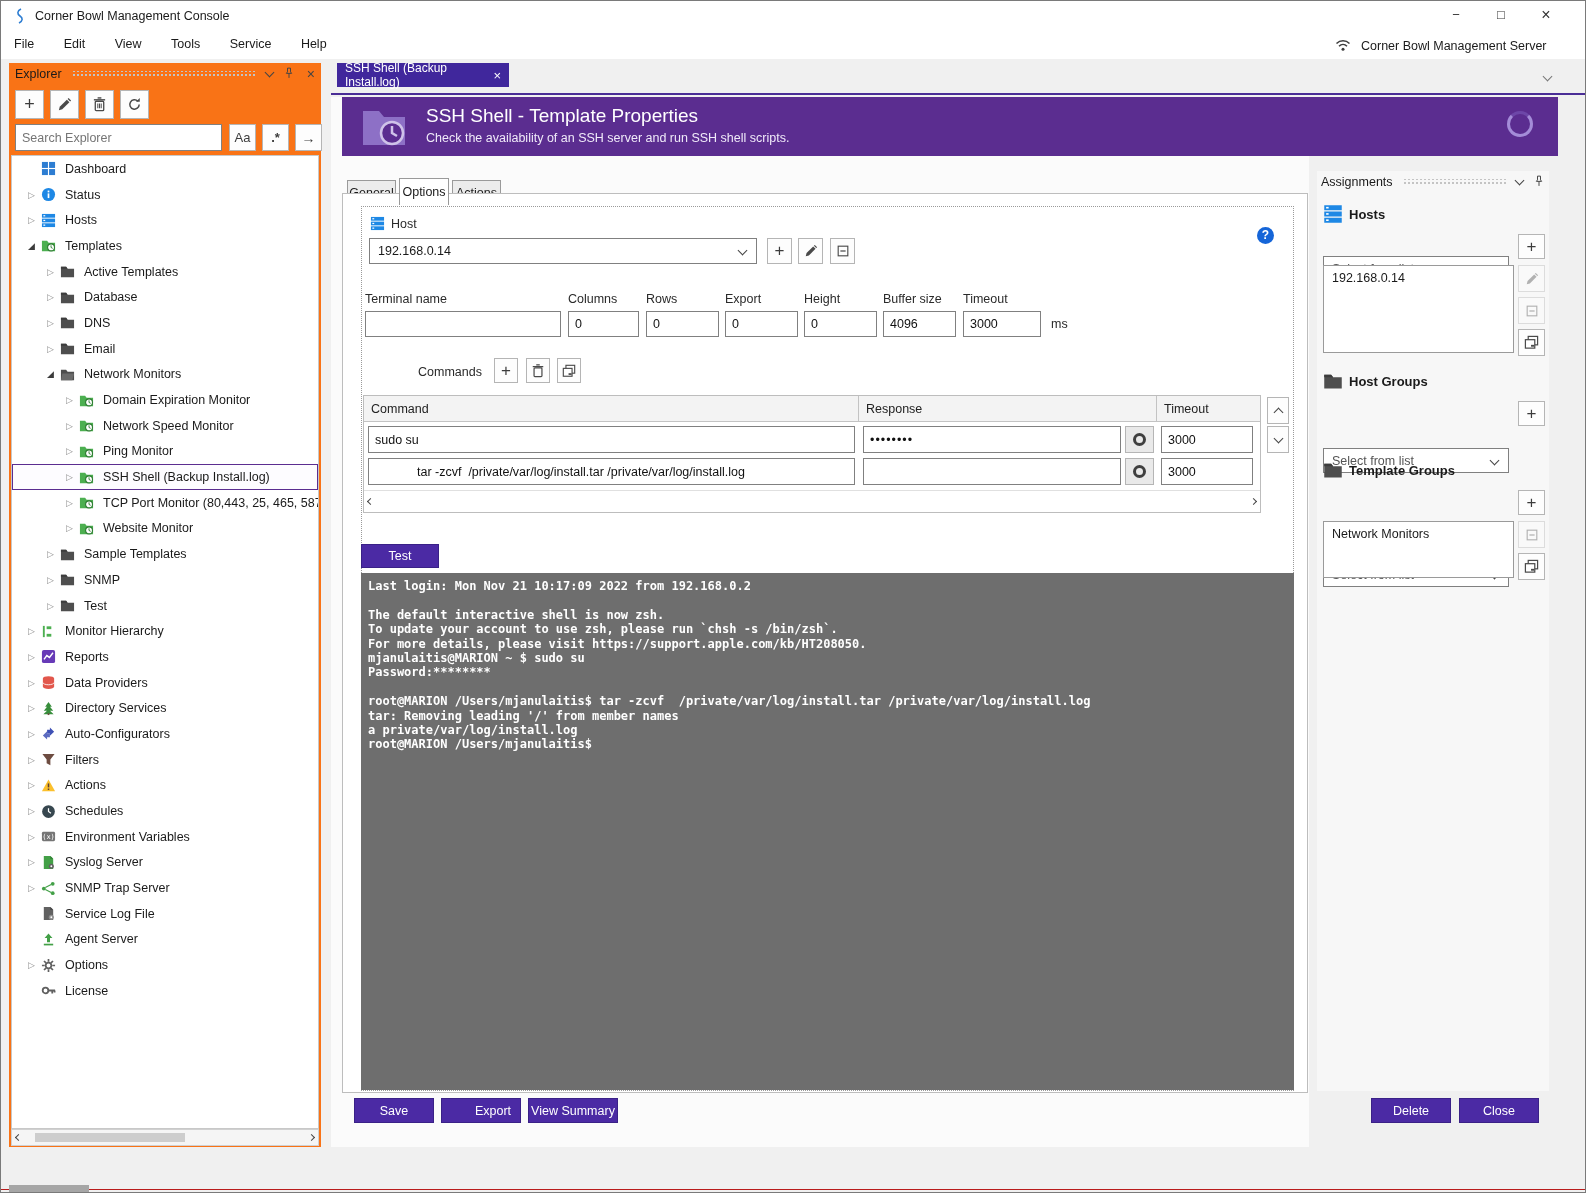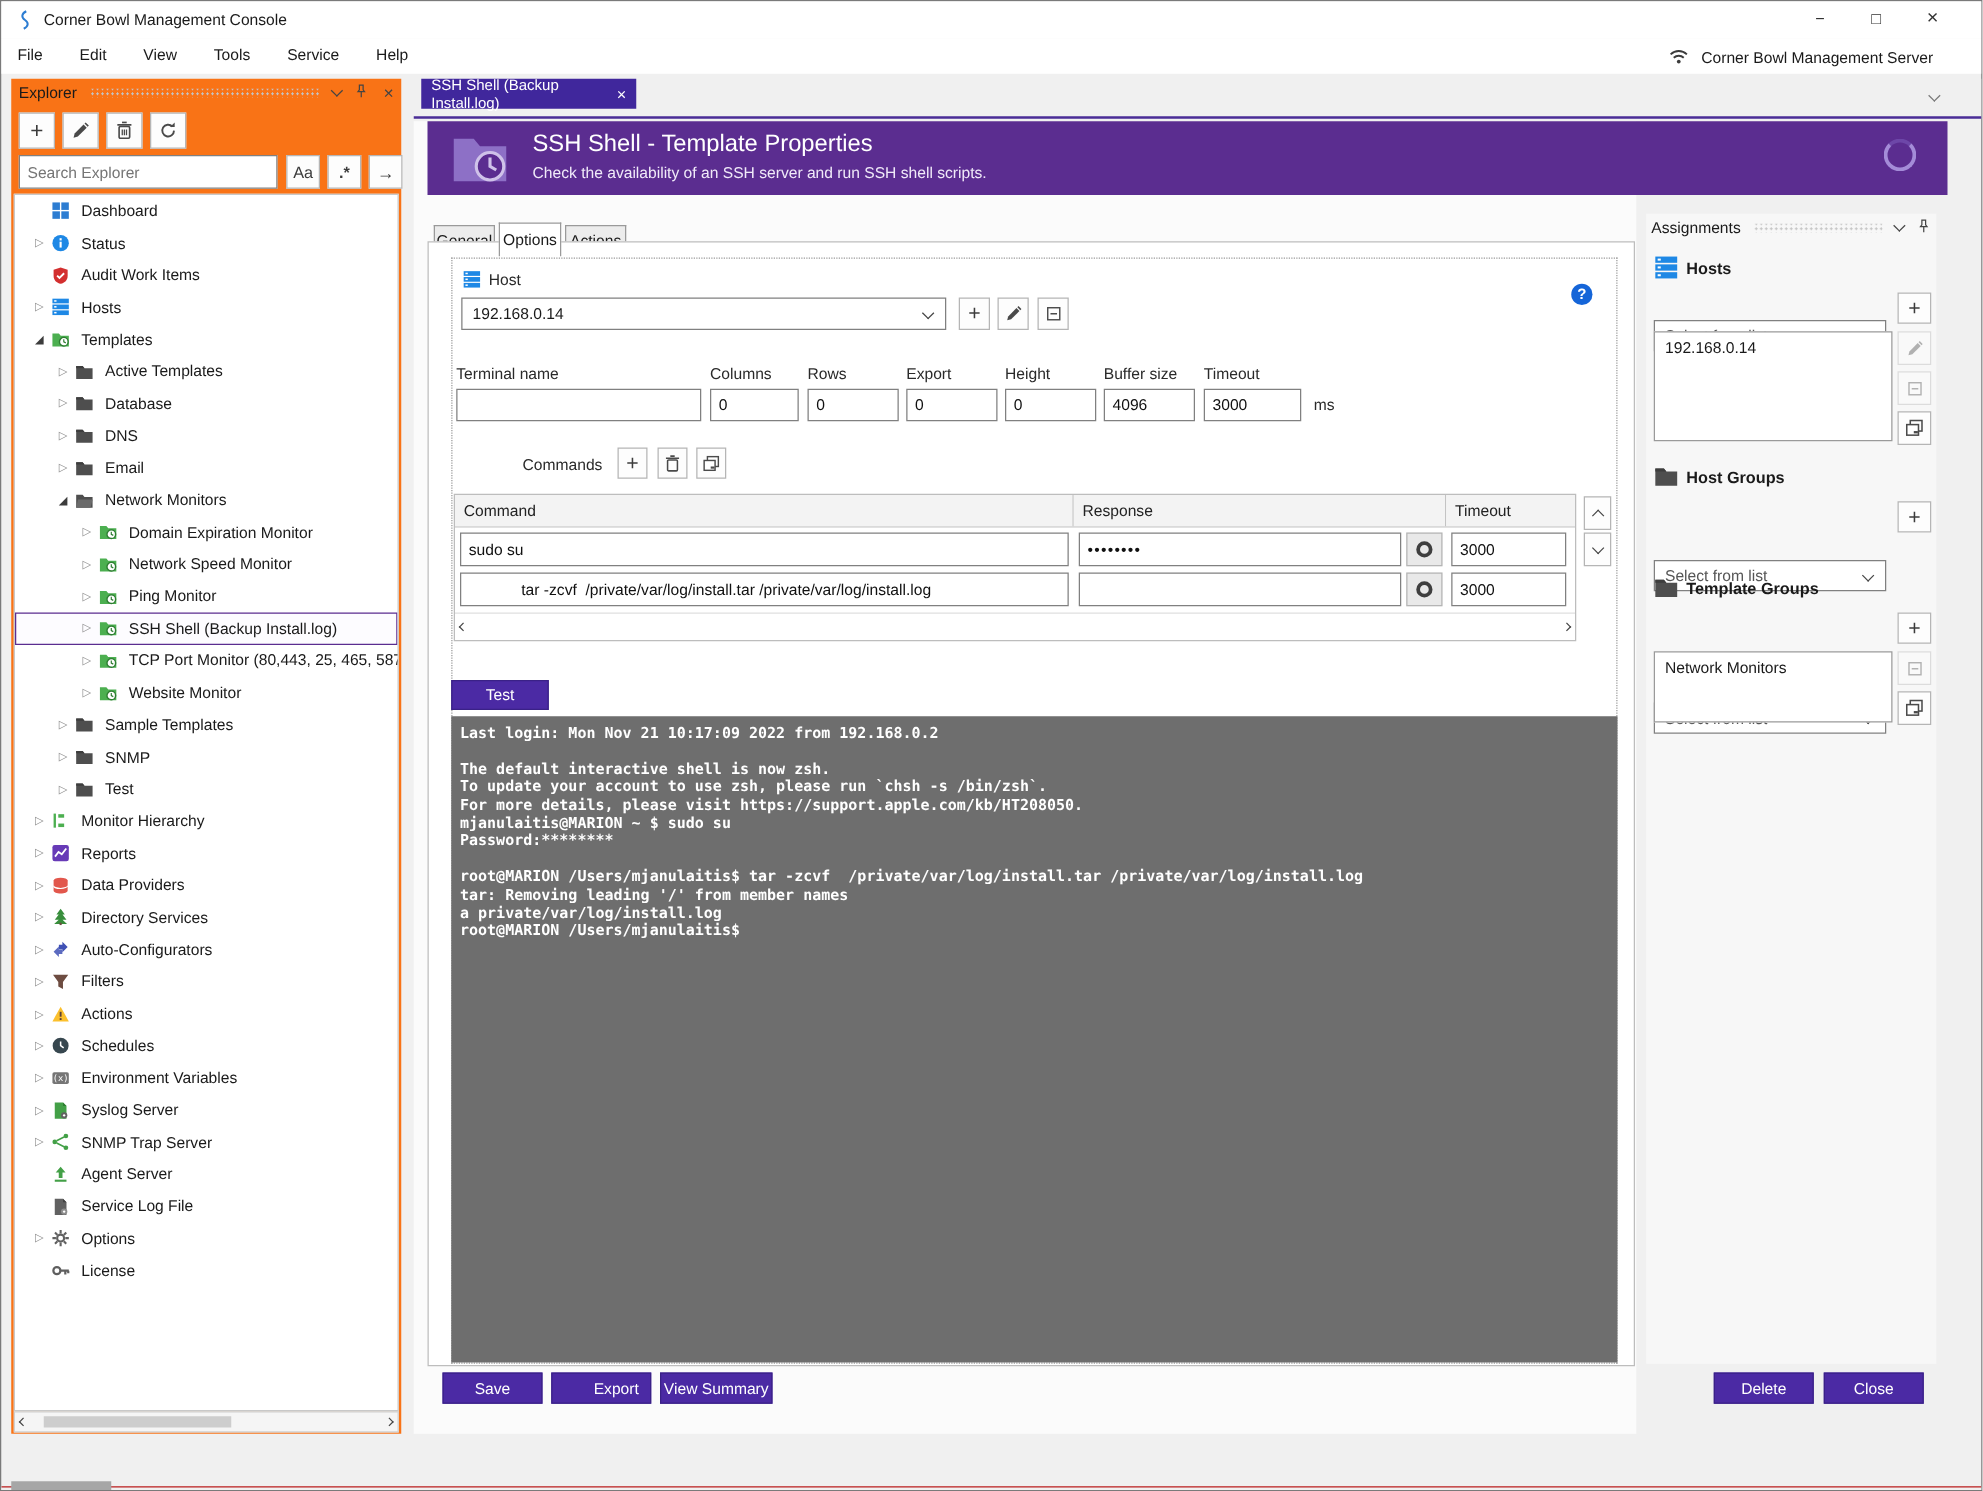--- a/index.html
+++ b/index.html
@@ -136,28 +136,20 @@
         <div class="tree-row" style="padding-left: 10px;">
           <span class="arrow">▷</span>
           <span class="ticon"><svg viewBox="0 0 16 16" width="100%" height="100%">
               <circle cx="8" cy="8" r="7" fill="#1e88e5"></circle>
               <rect x="7.1" y="6.8" width="1.8" height="5" fill="#fff"></rect>
               <rect x="7.1" y="3.8" width="1.8" height="1.9" fill="#fff"></rect>
             </svg></span>
           <span>Status</span>
         </div>
         <div class="tree-row" style="padding-left: 10px;">
-          <span class="arrow"></span>
-          <span class="ticon"><svg viewBox="0 0 16 16" width="100%" height="100%">
-              <path d="M8 1l6 2v5c0 4-2.5 6-6 7-3.5-1-6-3-6-7V3z" fill="#d32f2f"></path>
-              <path d="M5 8l2 2 4-4" stroke="#fff" stroke-width="1.6" fill="none"></path>
-            </svg></span>
-          <span>Audit Work Items</span>
-        </div>
-        <div class="tree-row" style="padding-left: 10px;">
           <span class="arrow">▷</span>
           <span class="ticon"><svg viewBox="0 0 16 16" width="100%" height="100%">
               <rect x="1" y="1" width="14" height="4" fill="#1e88e5"></rect>
               <rect x="1" y="6" width="14" height="4" fill="#1e88e5"></rect>
               <rect x="1" y="11" width="14" height="4" fill="#1e88e5"></rect>
               <rect x="2.5" y="2.3" width="2" height="1.3" fill="#fff"></rect>
               <rect x="2.5" y="7.3" width="2" height="1.3" fill="#fff"></rect>
               <rect x="2.5" y="12.3" width="2" height="1.3" fill="#fff"></rect>
             </svg></span>
           <span>Hosts</span>
@@ -379,34 +371,34 @@
               <circle cx="3" cy="8" r="2" fill="#43a047"></circle>
               <circle cx="12.5" cy="3" r="2" fill="#43a047"></circle>
               <circle cx="12.5" cy="13" r="2" fill="#43a047"></circle>
               <path d="M4.6 7l6.3-3.2M4.6 9l6.3 3.2" stroke="#43a047" stroke-width="1.3"></path>
             </svg></span>
           <span>SNMP Trap Server</span>
         </div>
         <div class="tree-row" style="padding-left: 10px;">
           <span class="arrow"></span>
           <span class="ticon"><svg viewBox="0 0 16 16" width="100%" height="100%">
-              <path d="M8 1.5l4.2 4.8H9.6V11H6.4V6.3H3.8z" fill="#43a047"></path>
-              <rect x="3" y="12.5" width="10" height="1.8" fill="#43a047"></rect>
-            </svg></span>
-          <span>Agent Server</span>
-        </div>
-        <div class="tree-row" style="padding-left: 10px;">
-          <span class="arrow"></span>
-          <span class="ticon"><svg viewBox="0 0 16 16" width="100%" height="100%">
               <path d="M3 1h7l3 3v11H3z" fill="#616161"></path>
               <path d="M10 1l3 3h-3z" fill="#424242"></path>
               <circle cx="11" cy="12" r="2.7" fill="#8d8d8d"></circle>
               <circle cx="11" cy="12" r="1" fill="#fff"></circle>
             </svg></span>
           <span>Service Log File</span>
+        </div>
+        <div class="tree-row" style="padding-left: 10px;">
+          <span class="arrow"></span>
+          <span class="ticon"><svg viewBox="0 0 16 16" width="100%" height="100%">
+              <path d="M8 1.5l4.2 4.8H9.6V11H6.4V6.3H3.8z" fill="#43a047"></path>
+              <rect x="3" y="12.5" width="10" height="1.8" fill="#43a047"></rect>
+            </svg></span>
+          <span>Agent Server</span>
         </div>
         <div class="tree-row" style="padding-left: 10px;">
           <span class="arrow">▷</span>
           <span class="ticon"><svg viewBox="0 0 16 16" width="100%" height="100%">
               <circle cx="8" cy="8" r="3" fill="none" stroke="#616161" stroke-width="1.8"></circle>
               <path d="M8 1v3M8 12v3M1 8h3M12 8h3M3.2 3.2l2.1 2.1M10.7 10.7l2.1 2.1M12.8 3.2l-2.1 2.1M3.2 12.8l2.1-2.1" stroke="#616161" stroke-width="1.8"></path>
             </svg></span>
           <span>Options</span>
         </div>
         <div class="tree-row" style="padding-left: 10px;">

